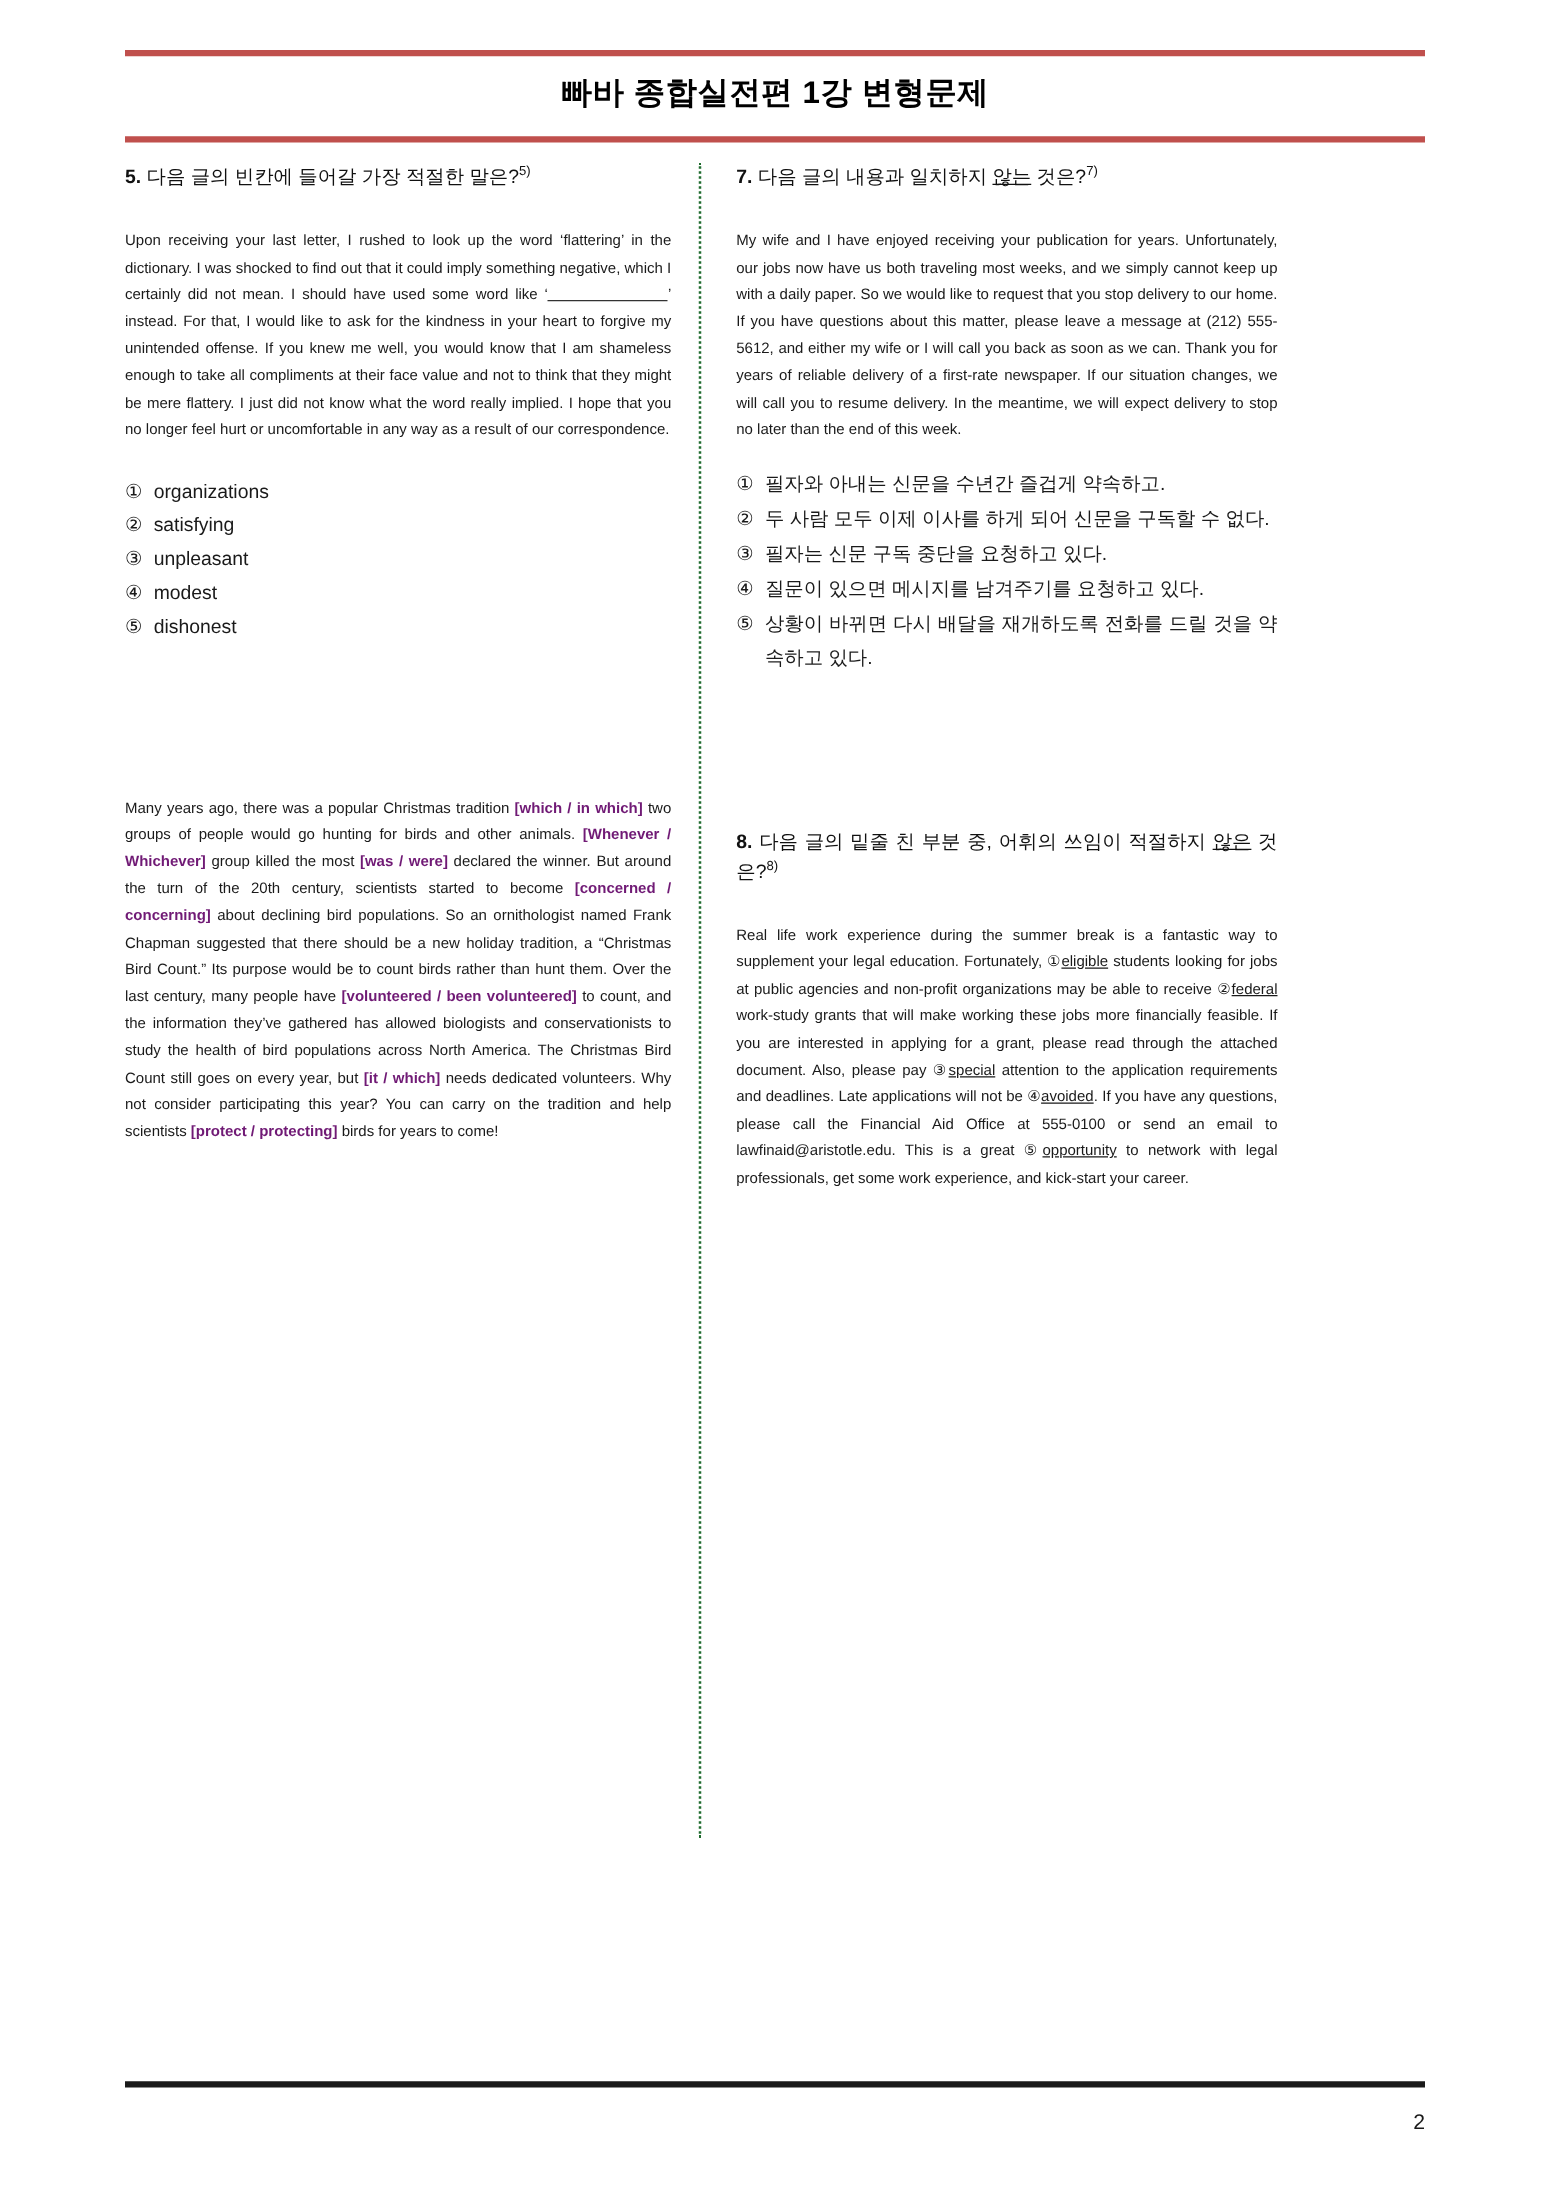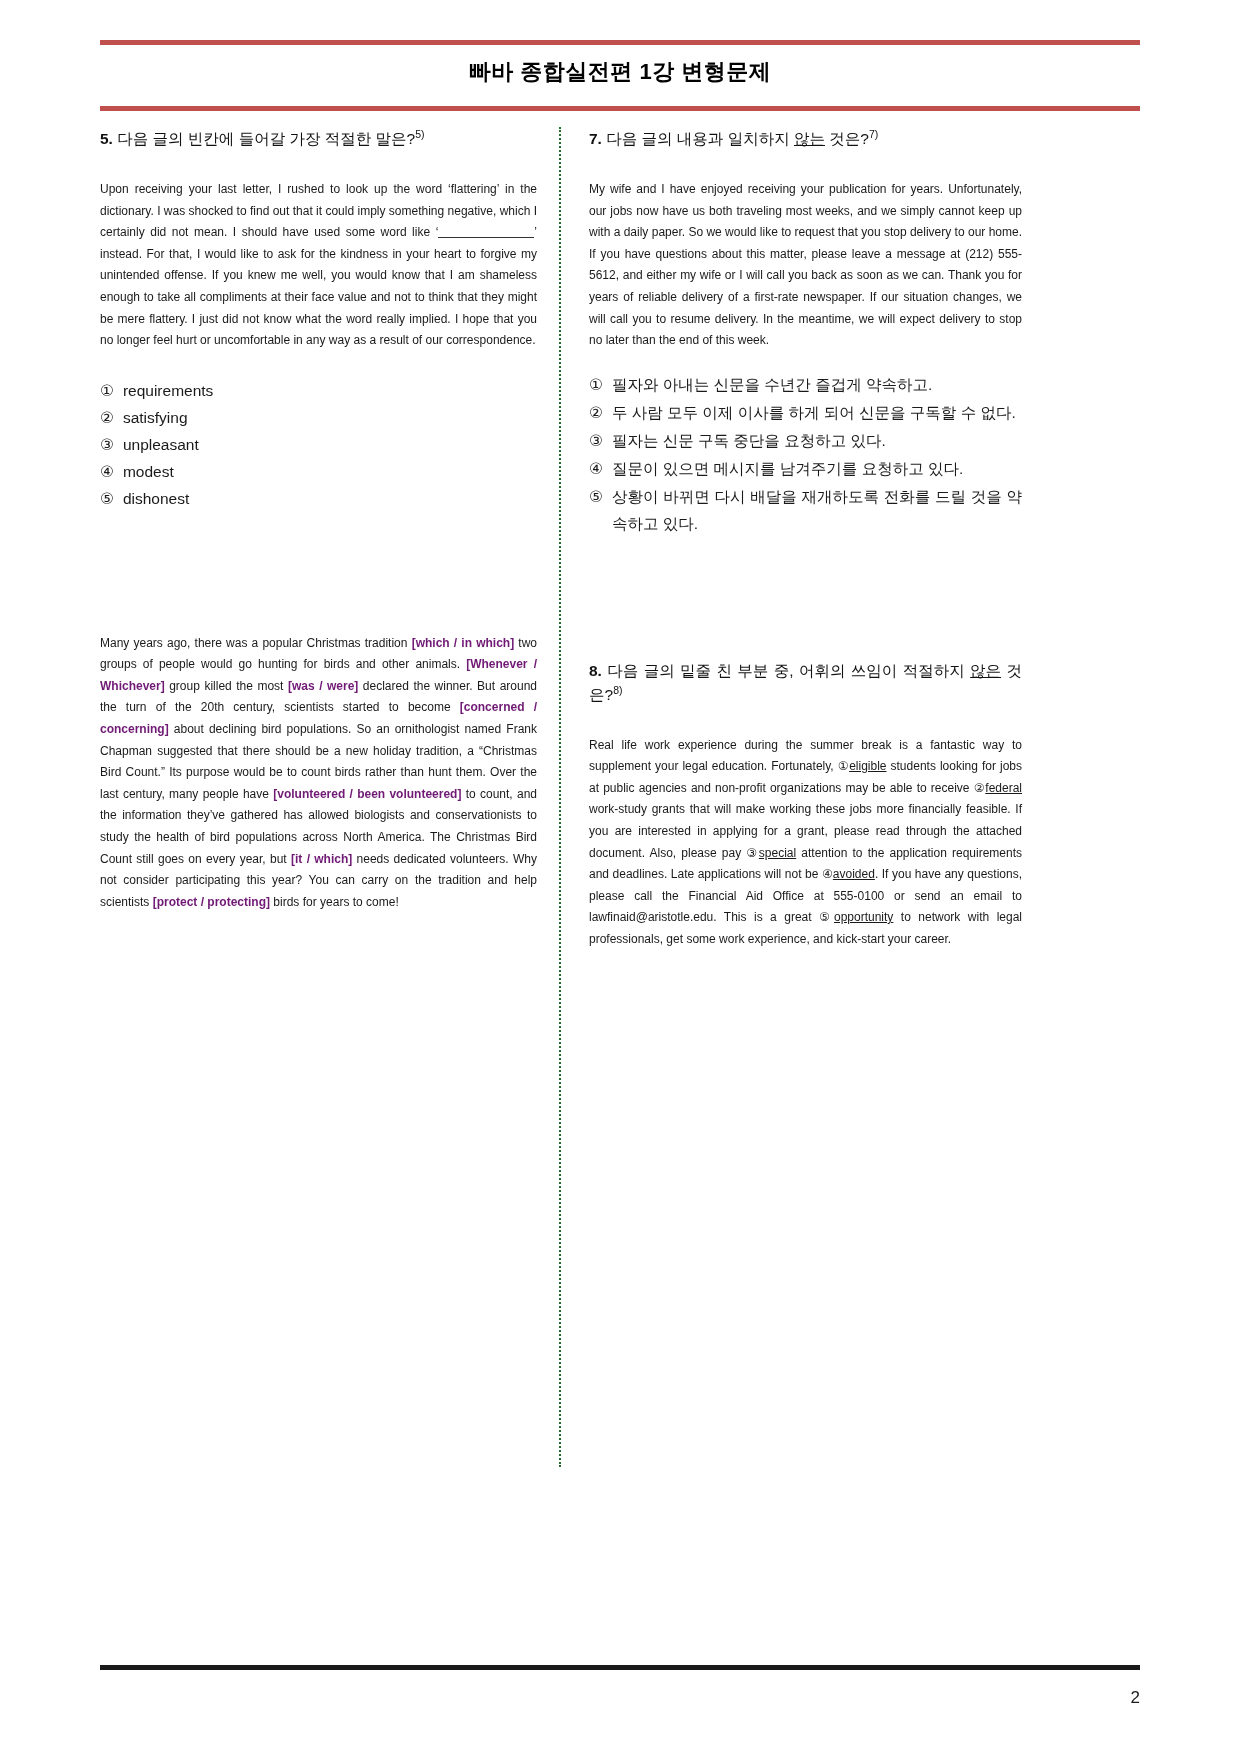--- a/index.html
+++ b/index.html
@@ -31,21 +31,21 @@
     background: #c0504d;
     margin-top: 40px;
   }
   .header-rule-bottom {
     height: 5px;
     background: #c0504d;
     margin-top: 9px;
   }
   .header-title {
     text-align: center;
-    font-size: 22px;
+    font-size: 25px;
     font-weight: bold;
     letter-spacing: 0.5px;
     padding: 12px 0 10px 0;
     color: #000000;
   }
 
   
   .columns {
     display: flex;
     margin-top: 16px;
@@ -150,21 +150,21 @@
       <div class="qblock">
         <div class="qhead">
           <span class="qnum">5.</span><span> 다음 글의 빈칸에 들어갈 가장 적절한 말은?</span><sup>5)</sup>
         </div>
         <div class="passage">
           <span>Upon receiving your last letter, I rushed to look up the word ‘flattering’ in the dictionary. I was shocked to find out that it could imply something negative, which I certainly did not mean. I should have used some word like ‘</span><span class="blank"></span><span>’ instead. For that, I would like to ask for the kindness in your heart to forgive my unintended offense. If you knew me well, you would know that I am shameless enough to take all compliments at their face value and not to think that they might be mere flattery. I just did not know what the word really implied. I hope that you no longer feel hurt or uncomfortable in any way as a result of our correspondence.</span>
         </div>
         <div class="choices">
           <div class="choice">
             <span class="mark">①</span>
-            <span class="ctext">requirements</span>
+            <span class="ctext">organizations</span>
           </div>
           <div class="choice">
             <span class="mark">②</span>
             <span class="ctext">satisfying</span>
           </div>
           <div class="choice">
             <span class="mark">③</span>
             <span class="ctext">unpleasant</span>
           </div>
           <div class="choice">

